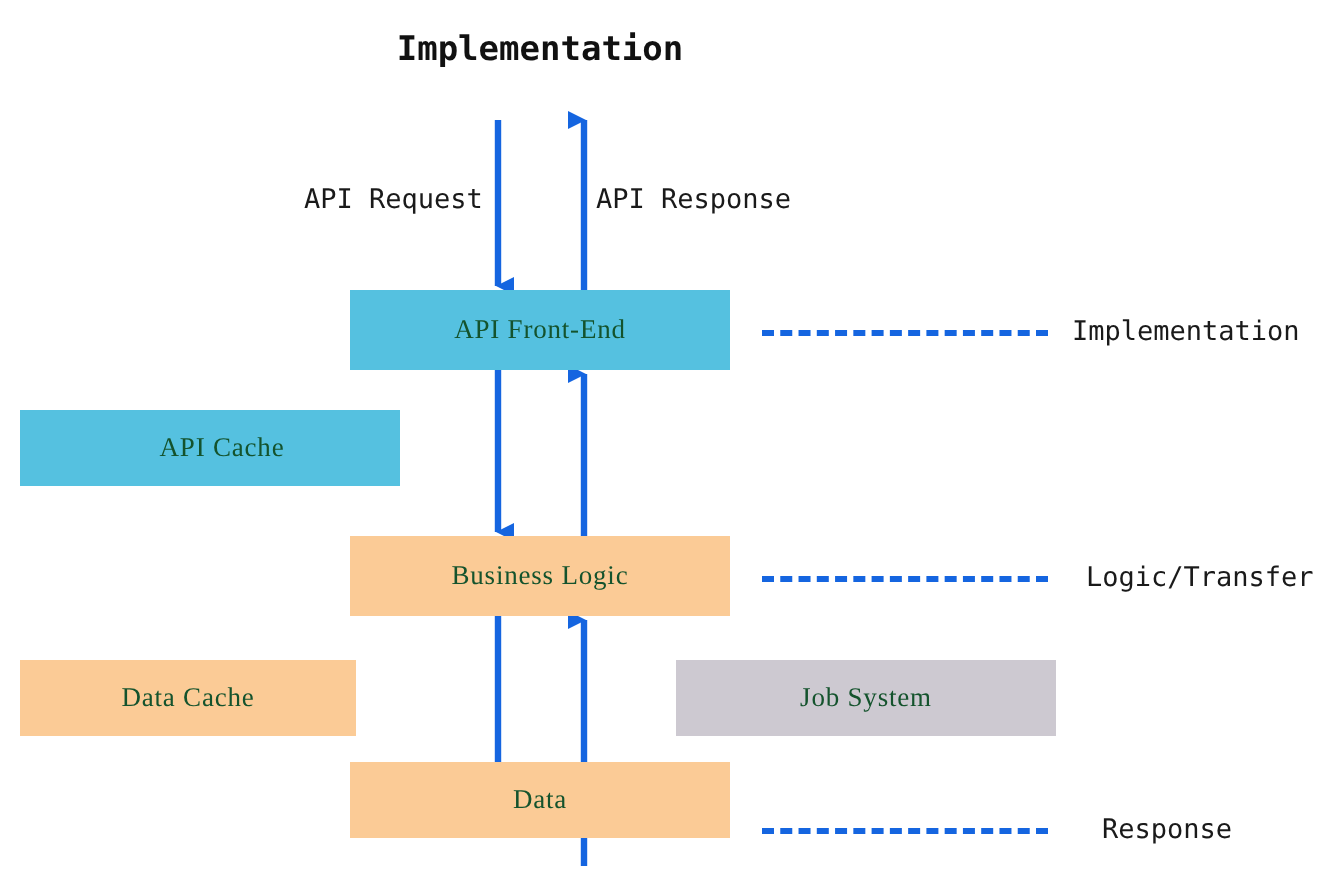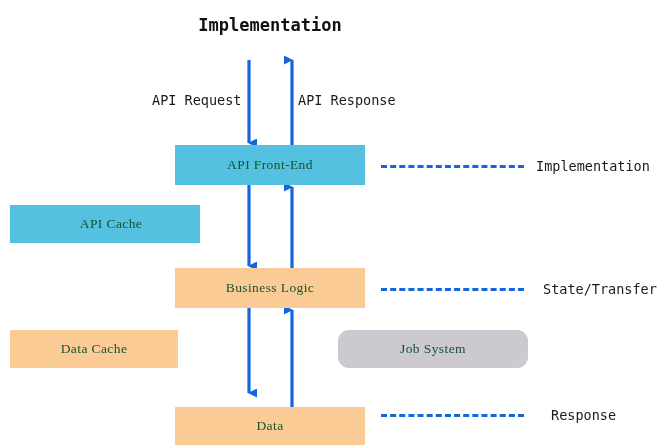--- a/index.html
+++ b/index.html
@@ -43,21 +43,21 @@
     justify-content: center;
     box-sizing: border-box;
     font-family: Liberation Serif, serif;
     font-size: 13.5px;
     color: #14532d;
     letter-spacing: 0.4px;
     white-space: nowrap;
   }
   .box.blue   { background: #55c1e0; }
   .box.peach  { background: #fbcb96; }
-  .box.gray   { background: #cdc9d1; border-radius: 11px; }
+  .box.gray   { background: #cdc9d1; }
 
   
   .arrow {
     position: absolute;
     overflow: visible;
   }
 
   
   .dashline {
     position: absolute;
@@ -125,25 +125,25 @@
   </div>
 
   <div class="box peach" style="left:10px; top:330px; width:168px; height:38px;">
     <span>Data Cache</span>
   </div>
 
   <div class="box gray" style="left:338px; top:330px; width:190px; height:38px;">
     <span>Job System</span>
   </div>
 
-  <div class="box peach" style="left:175px; top:407px; width:190px; height:38px;text-align:right;">
+  <div class="box peach" style="left:175px; top:381px; width:190px; height:38px;text-align:right;">
     <span>Data</span>
   </div>
 
   <div class="dashline" style="left:381px; top:165px; width:143px;"></div>
   <div class="dashline" style="left:381px; top:288px; width:143px;"></div>
   <div class="dashline" style="left:381px; top:414px; width:143px;"></div>
 
   <div class="flabel r" style="left:536px; top:158px;">Implementation</div>
-  <div class="flabel r" style="left:543px; top:281px;">State/Transfer</div>
+  <div class="flabel r" style="left:543px; top:281px;">Logic/Transfer</div>
   <div class="flabel r" style="left:551px; top:407px;">Response</div>
 
 </div>
 
 </body></html>

